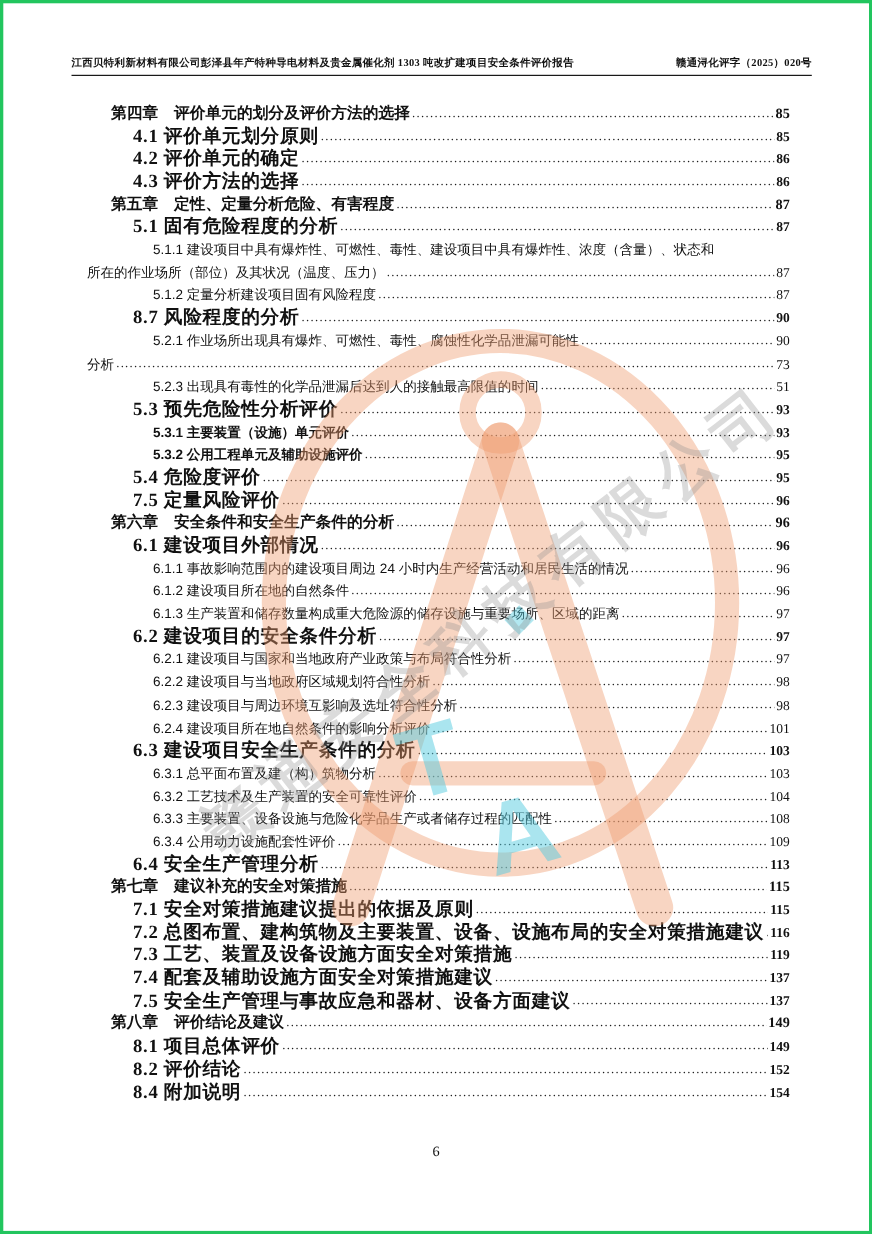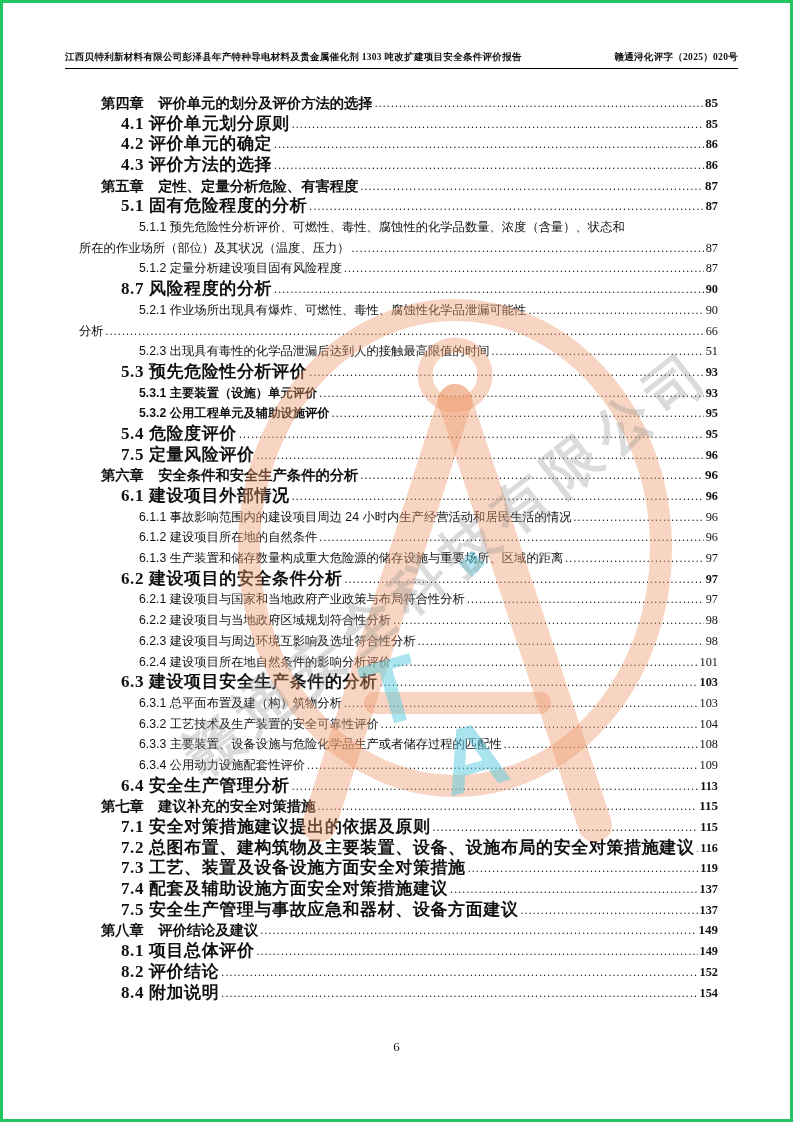--- a/index.html
+++ b/index.html
@@ -72,21 +72,21 @@
         <span class="t">第五章　定性、定量分析危险、有害程度</span>
         <span class="dots"></span>
         <span class="pg">87</span>
       </div>
       <div class="row lv-l2">
         <span class="t">5.1 固有危险程度的分析</span>
         <span class="dots"></span>
         <span class="pg">87</span>
       </div>
       <div class="row lv-l3 wrapfirst">
-        <span class="t">5.1.1 预先危险性分析评价、可燃性、毒性、腐蚀性的化学品数量、浓度（含量）、状态和</span>
+        <span class="t">5.1.1 建设项目中具有爆炸性、可燃性、毒性、建设项目中具有爆炸性、浓度（含量）、状态和</span>
       </div>
       <div class="row lv-l3 cont2">
         <span class="t">所在的作业场所（部位）及其状况（温度、压力）</span>
         <span class="dots"></span>
         <span class="pg">87</span>
       </div>
       <div class="row lv-l3">
         <span class="t">5.1.2 定量分析建设项目固有风险程度</span>
         <span class="dots"></span>
         <span class="pg">87</span>
@@ -97,21 +97,21 @@
         <span class="pg">90</span>
       </div>
       <div class="row lv-l3">
         <span class="t">5.2.1 作业场所出现具有爆炸、可燃性、毒性、腐蚀性化学品泄漏可能性</span>
         <span class="dots"></span>
         <span class="pg">90</span>
       </div>
       <div class="row lv-l3 cont2">
         <span class="t">分析</span>
         <span class="dots"></span>
-        <span class="pg">66</span>
+        <span class="pg">73</span>
       </div>
       <div class="row lv-l3">
         <span class="t">5.2.3 出现具有毒性的化学品泄漏后达到人的接触最高限值的时间</span>
         <span class="dots"></span>
         <span class="pg">51</span>
       </div>
       <div class="row lv-l2">
         <span class="t">5.3 预先危险性分析评价</span>
         <span class="dots"></span>
         <span class="pg">93</span>

